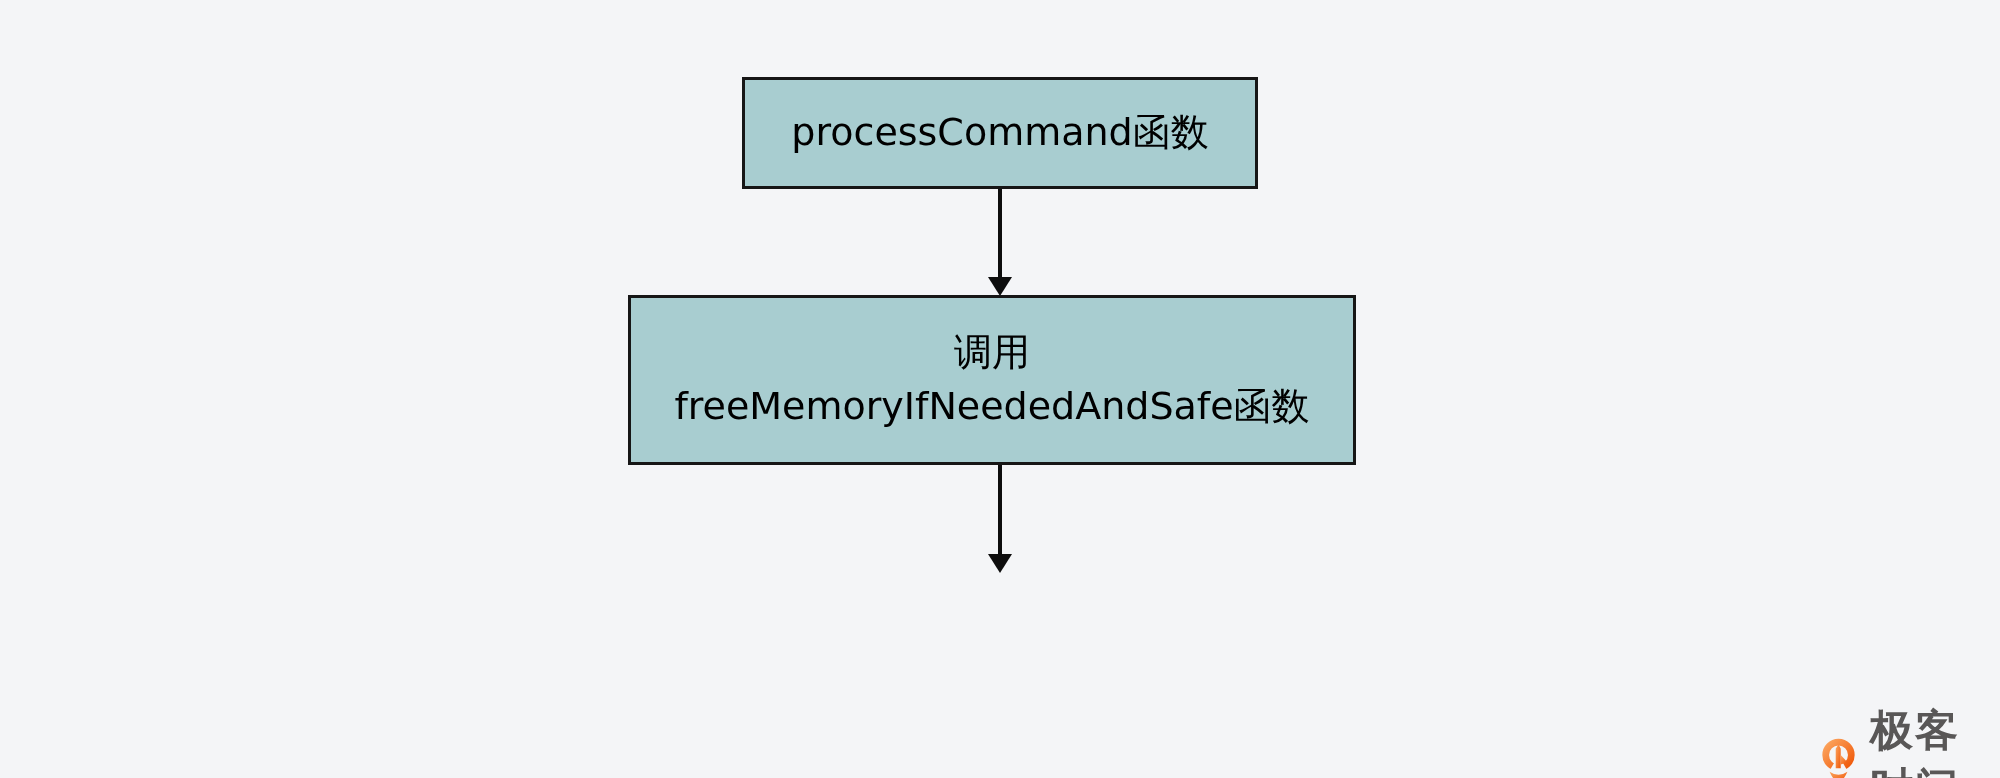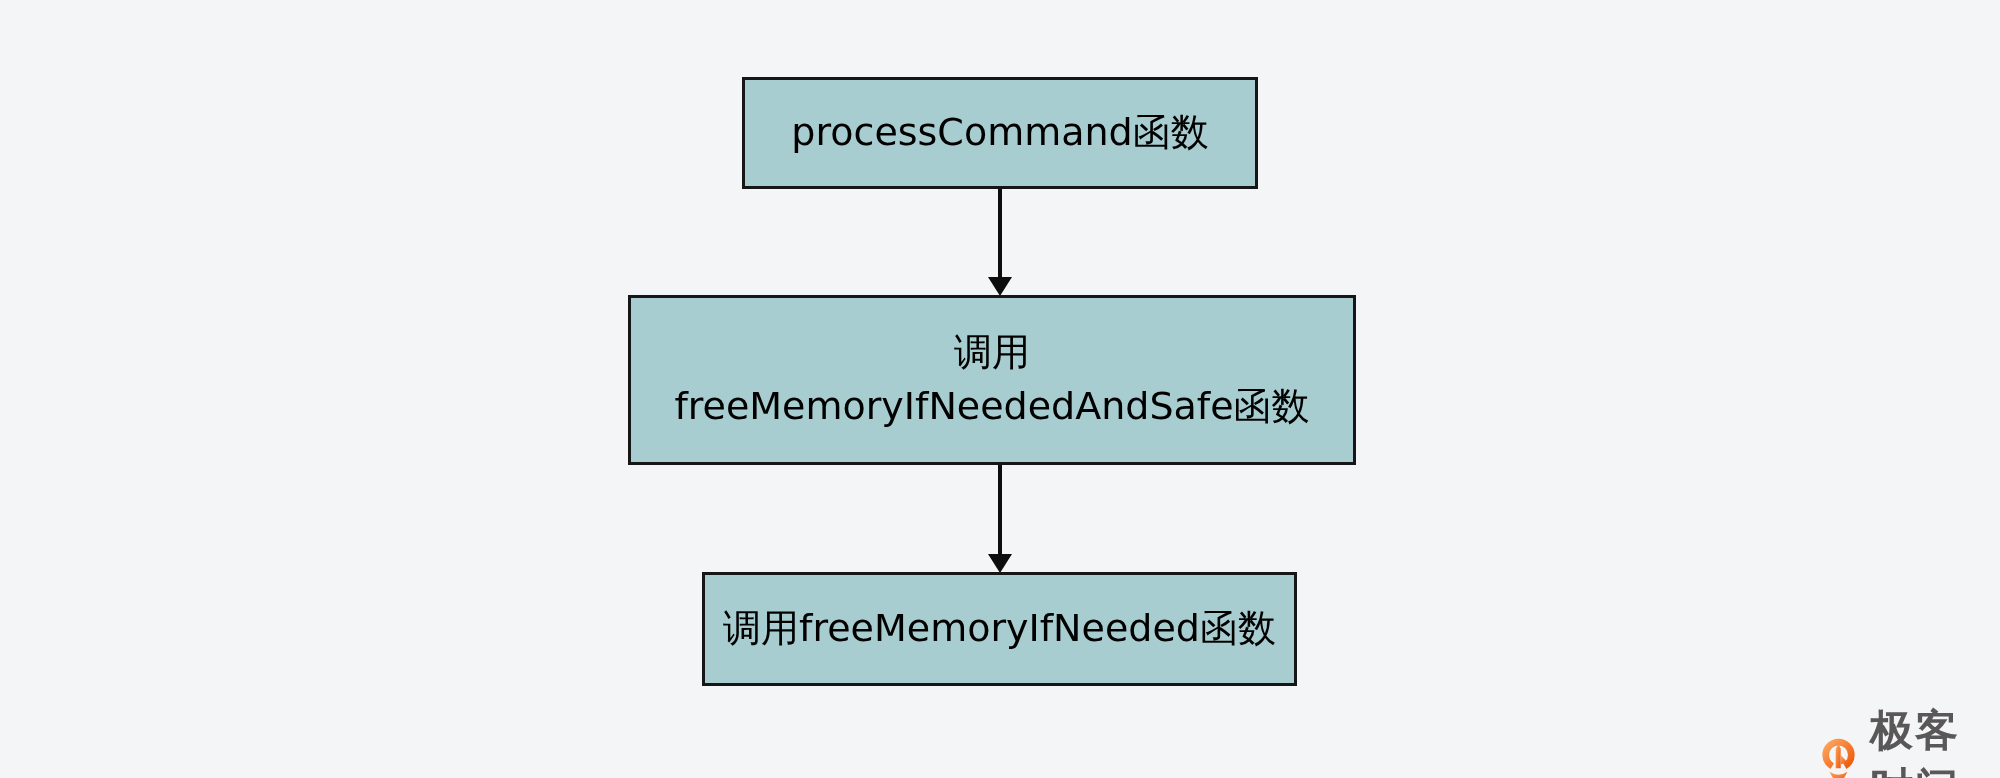--- a/index.html
+++ b/index.html
@@ -57,23 +57,20 @@
   <div class="node node2">
     <span>调用
 freeMemoryIfNeededAndSafe函数</span>
   </div>
 
   <div class="arrow arrow2">
     <div class="arrow-line"></div>
     <div class="arrow-head"></div>
   </div>
 
-  <div class="node node3">
-    <span>调用freeMemoryIfNeeded函数</span>
-  </div>
 
   <div class="watermark">
     <svg width="54" height="65" viewBox="0 0 70 84" xmlns="http://www.w3.org/2000/svg" aria-hidden="true">
       <defs>
         <linearGradient id="og" x1="0" y1="0" x2="1" y2="1">
           <stop offset="0" stop-color="#fca55f"></stop>
           <stop offset="1" stop-color="#ef5708"></stop>
         </linearGradient>
       </defs>
       <circle cx="35" cy="32" r="23" fill="none" stroke="url(#og)" stroke-width="12"></circle>

